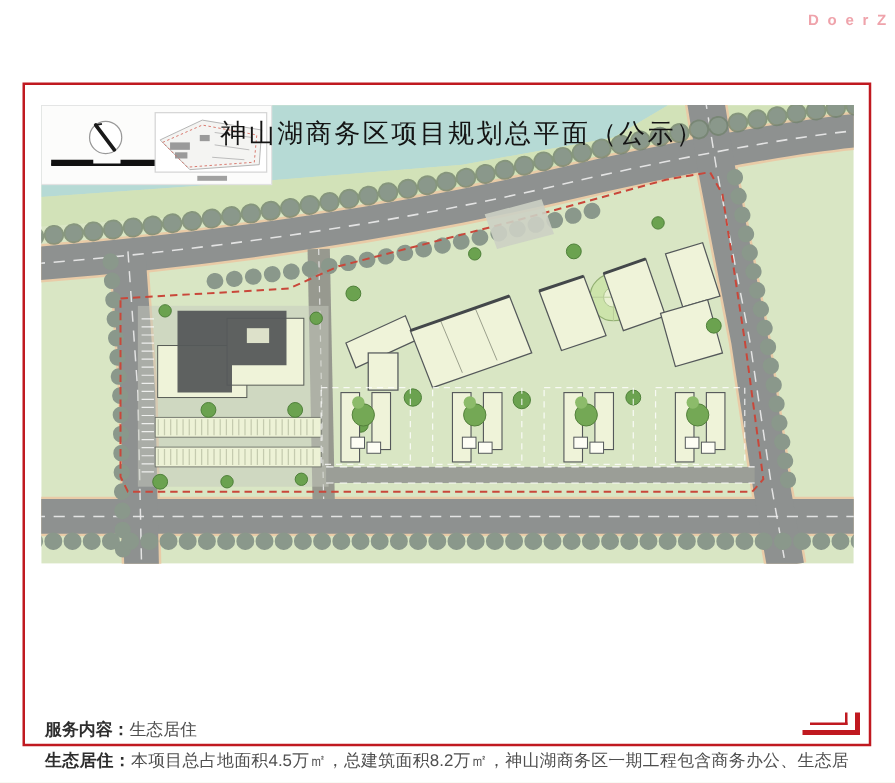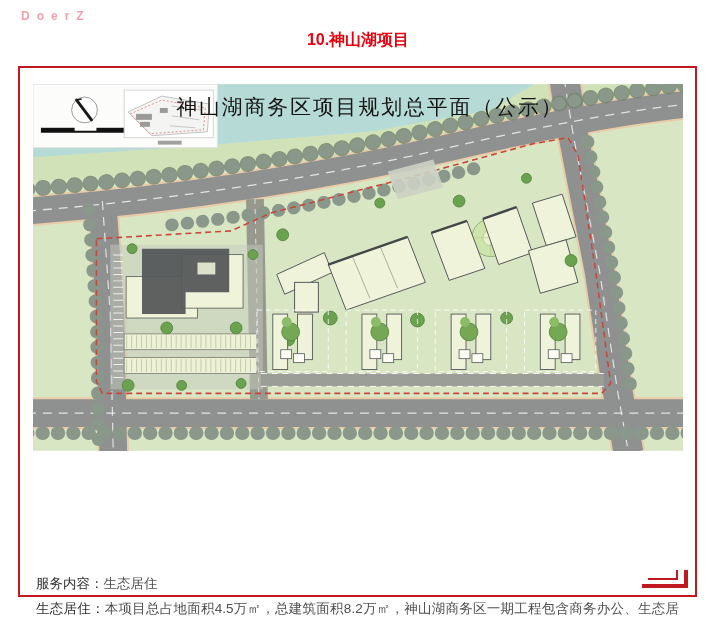--- a/index.html
+++ b/index.html
@@ -1,41 +1,40 @@
 <!DOCTYPE html>
 <html><head>
 <meta charset="utf-8">
 <style>
   html,body{margin:0;padding:0;background:#fff;}
   .page{position:relative;width:716px;height:626px;background:#fff;overflow:hidden;
         font-family:"Liberation Sans",sans-serif;}
-  .brand{text-align:left;padding-top:9px;font-size:12px;font-weight:bold;
+  .brand{text-align:right;padding-top:9px;font-size:12px;font-weight:bold;
          color:#efa3ab;letter-spacing:7px;margin-left:21px;}
   .page-title{text-align:center;margin-top:7px;font-size:16px;font-weight:bold;color:#e8000f;}
   .frame{position:absolute;left:18px;top:66px;width:675px;height:527px;
          border:2px solid #c01920;background:#fff;}
   .map-wrap{margin:16px auto 0;width:650px;height:474px;}
   .map-wrap svg{display:block;width:650px;height:367px;}
   .details{margin:13px 16px 0;font-size:13.5px;color:#4f4f4f;line-height:25px;text-align:justify;}
   .details p{margin:0;}
-  .details .lbl{font-weight:normal;color:#2e2e2e;}
+  .details .lbl{font-weight:bold;color:#2e2e2e;}
   .corner{position:absolute;right:7px;bottom:7px;width:48px;height:22px;}
   .corner .c-outer{position:absolute;right:0;bottom:0;width:42px;height:14px;
          border-right:4px solid #c01920;border-bottom:4px solid #c01920;}
   .corner .c-inner{position:absolute;right:10px;bottom:8px;width:28px;height:8px;
          border-right:2px solid #c01920;border-bottom:2px solid #c01920;}
   .svg-title{font-family:"Liberation Serif",serif;font-size:21px;letter-spacing:2px;fill:#141414;}
 </style>
 </head>
 <body>
 
 <div class="page">
 
   <div class="brand">DoerZ</div>
-  <div class="page-title">10.神山湖项目</div>
 
   <div class="frame">
 
     <div class="map-wrap">
       <svg viewBox="0 0 656 370" xmlns="http://www.w3.org/2000/svg">
 
         <g>
           <rect x="0" y="0" width="656" height="370" fill="#d9e6c4"></rect>
           <polygon points="0,0 506,0 462,26 340,48 170,62 0,74" fill="#b6dad5"></polygon>
           <polygon points="0,74 170,62 340,48 462,26 506,0 656,0 656,14 480,52 320,74 140,88 0,98" fill="#cfe0b4" opacity="0.7"></polygon>

